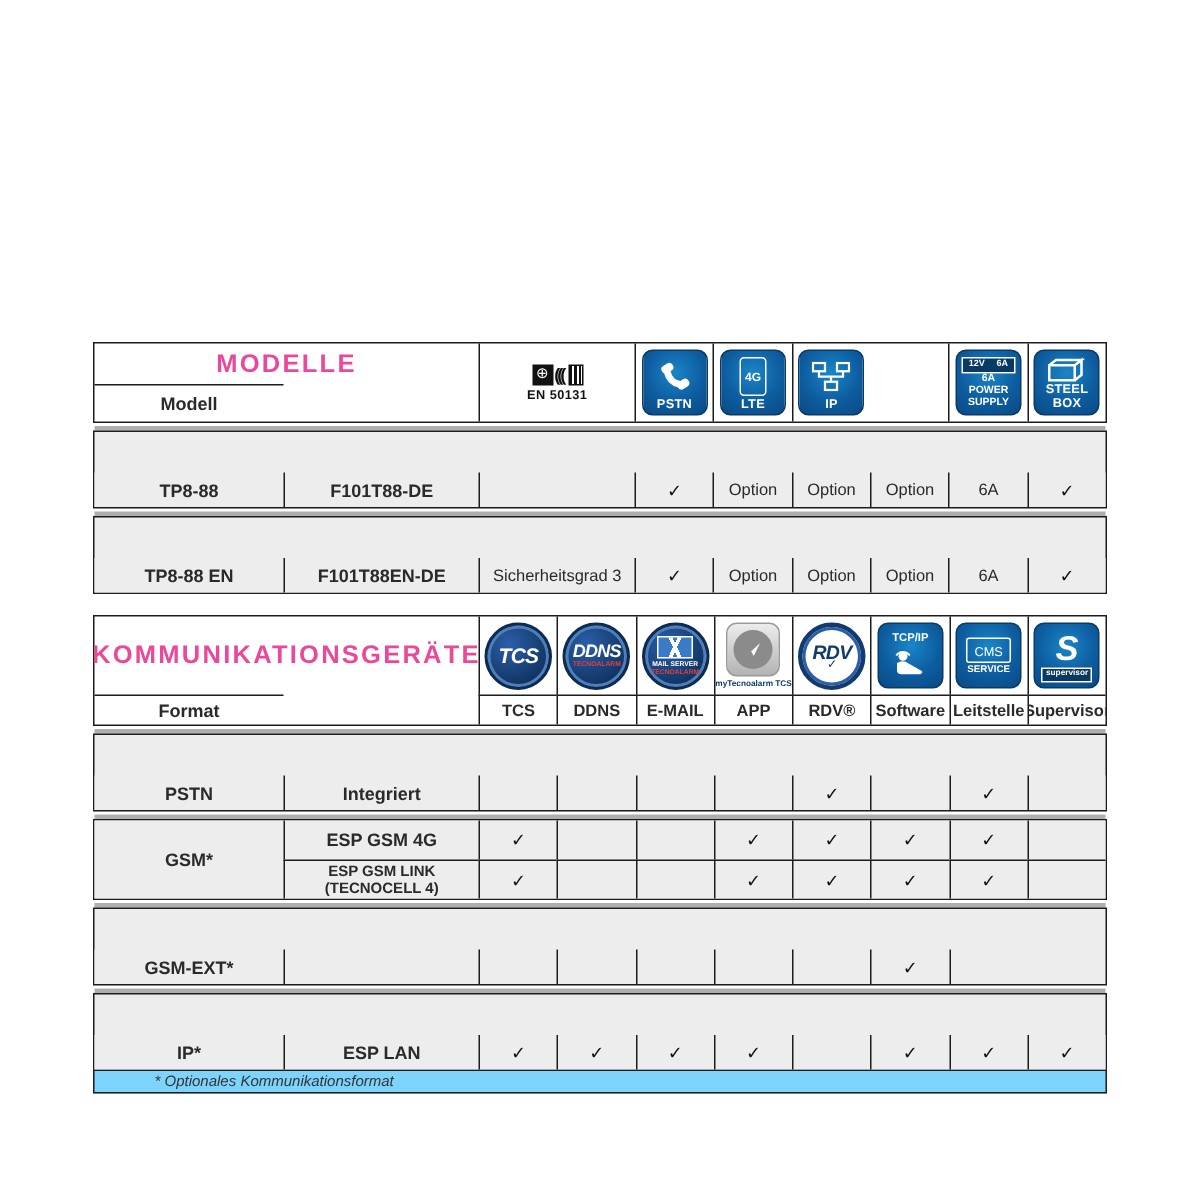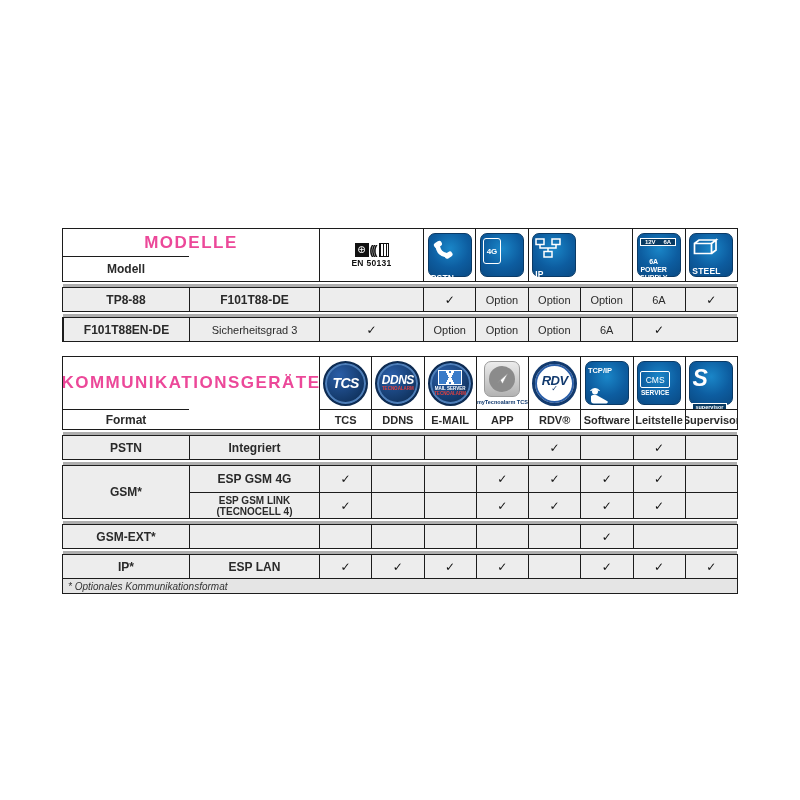--- a/index.html
+++ b/index.html
@@ -16,29 +16,29 @@
   .c{box-sizing:border-box;display:flex;align-items:center;justify-content:center;
      overflow:hidden;text-align:center;}
   .bl{border-left:1px solid #1c1c1c;}
   .bt{border-top:1px solid #1c1c1c;}
   .title{font-size:17px;font-weight:bold;color:#ec4899;letter-spacing:1.5px;}
   .subhdr{font-size:12px;font-weight:bold;color:#2a2a2a;}
   .cellb{font-size:12px;font-weight:bold;color:#2a2a2a;}
   .cellm{font-size:11px;color:#2a2a2a;}
   .cell2l{font-size:10px;font-weight:bold;line-height:1.1;color:#2a2a2a;}
   .chk{font-size:12px;font-weight:bold;color:#111;}
-  .rowh{height:23px;}
+  .rowh{height:23px;margin-top:27px;}
   .foot{margin-top:-1px;height:16px;display:flex;align-items:center;
-        box-sizing:border-box;border:1px solid #1c1c1c;background:#e5e5e5;}
+        box-sizing:border-box;border:1px solid #1c1c1c;background:#7dd3fc;padding-left:35px;}
   .foot span{font-size:10px;font-style:italic;color:#333;padding-left:5px;}
   
   .appicon{width:44px;height:44px;border-radius:7px;box-sizing:border-box;
     background:radial-gradient(circle at 50% 35%,#1a86c8 0%,#0d5da0 55%,#0a4a84 100%);
     border:1px solid #0a3a66;color:#fff;display:flex;flex-direction:column;
-    align-items:flex-start;justify-content:space-between;padding:4px 2px 3px 2px;gap:12px;}
+    align-items:center;justify-content:space-between;padding:4px 2px 3px 2px;}
   .appicon .glyph{flex:1;display:flex;align-items:center;justify-content:center;}
   .appicon .lbl{font-size:8.5px;font-weight:bold;letter-spacing:.2px;line-height:1;}
   .phone{width:16px;height:24px;border:1.5px solid #fff;border-radius:3px;
     display:flex;align-items:center;justify-content:center;font-size:8px;font-weight:bold;}
   .pwr-display{width:34px;height:10px;background:#083a63;border:1px solid #fff;
     font-size:6px;font-weight:bold;display:flex;align-items:center;justify-content:space-around;line-height:1;}
   .pwr-lines{font-size:7px;font-weight:bold;line-height:1.15;text-align:center;}
   
   .circ{width:45px;height:45px;border-radius:50%;box-sizing:border-box;
     background:radial-gradient(circle at 35% 30%,#2a5ea8,#10335f 75%);
@@ -170,20 +170,21 @@
     <div class="c cellm rowh bl"></div>
     <div class="c chk rowh bl">✓</div>
     <div class="c cellm rowh bl">Option</div>
     <div class="c cellm rowh bl">Option</div>
     <div class="c cellm rowh bl">Option</div>
     <div class="c cellm rowh bl">6A</div>
     <div class="c chk rowh bl">✓</div>
   </div>
 
   <div class="box t1 rowbox">
+    <div class="c cellb rowh">TP8-88 EN</div>
     <div class="c cellb rowh bl">F101T88EN-DE</div>
     <div class="c cellm rowh bl">Sicherheitsgrad 3</div>
     <div class="c chk rowh bl">✓</div>
     <div class="c cellm rowh bl">Option</div>
     <div class="c cellm rowh bl">Option</div>
     <div class="c cellm rowh bl">Option</div>
     <div class="c cellm rowh bl">6A</div>
     <div class="c chk rowh bl">✓</div>
   </div>
 

